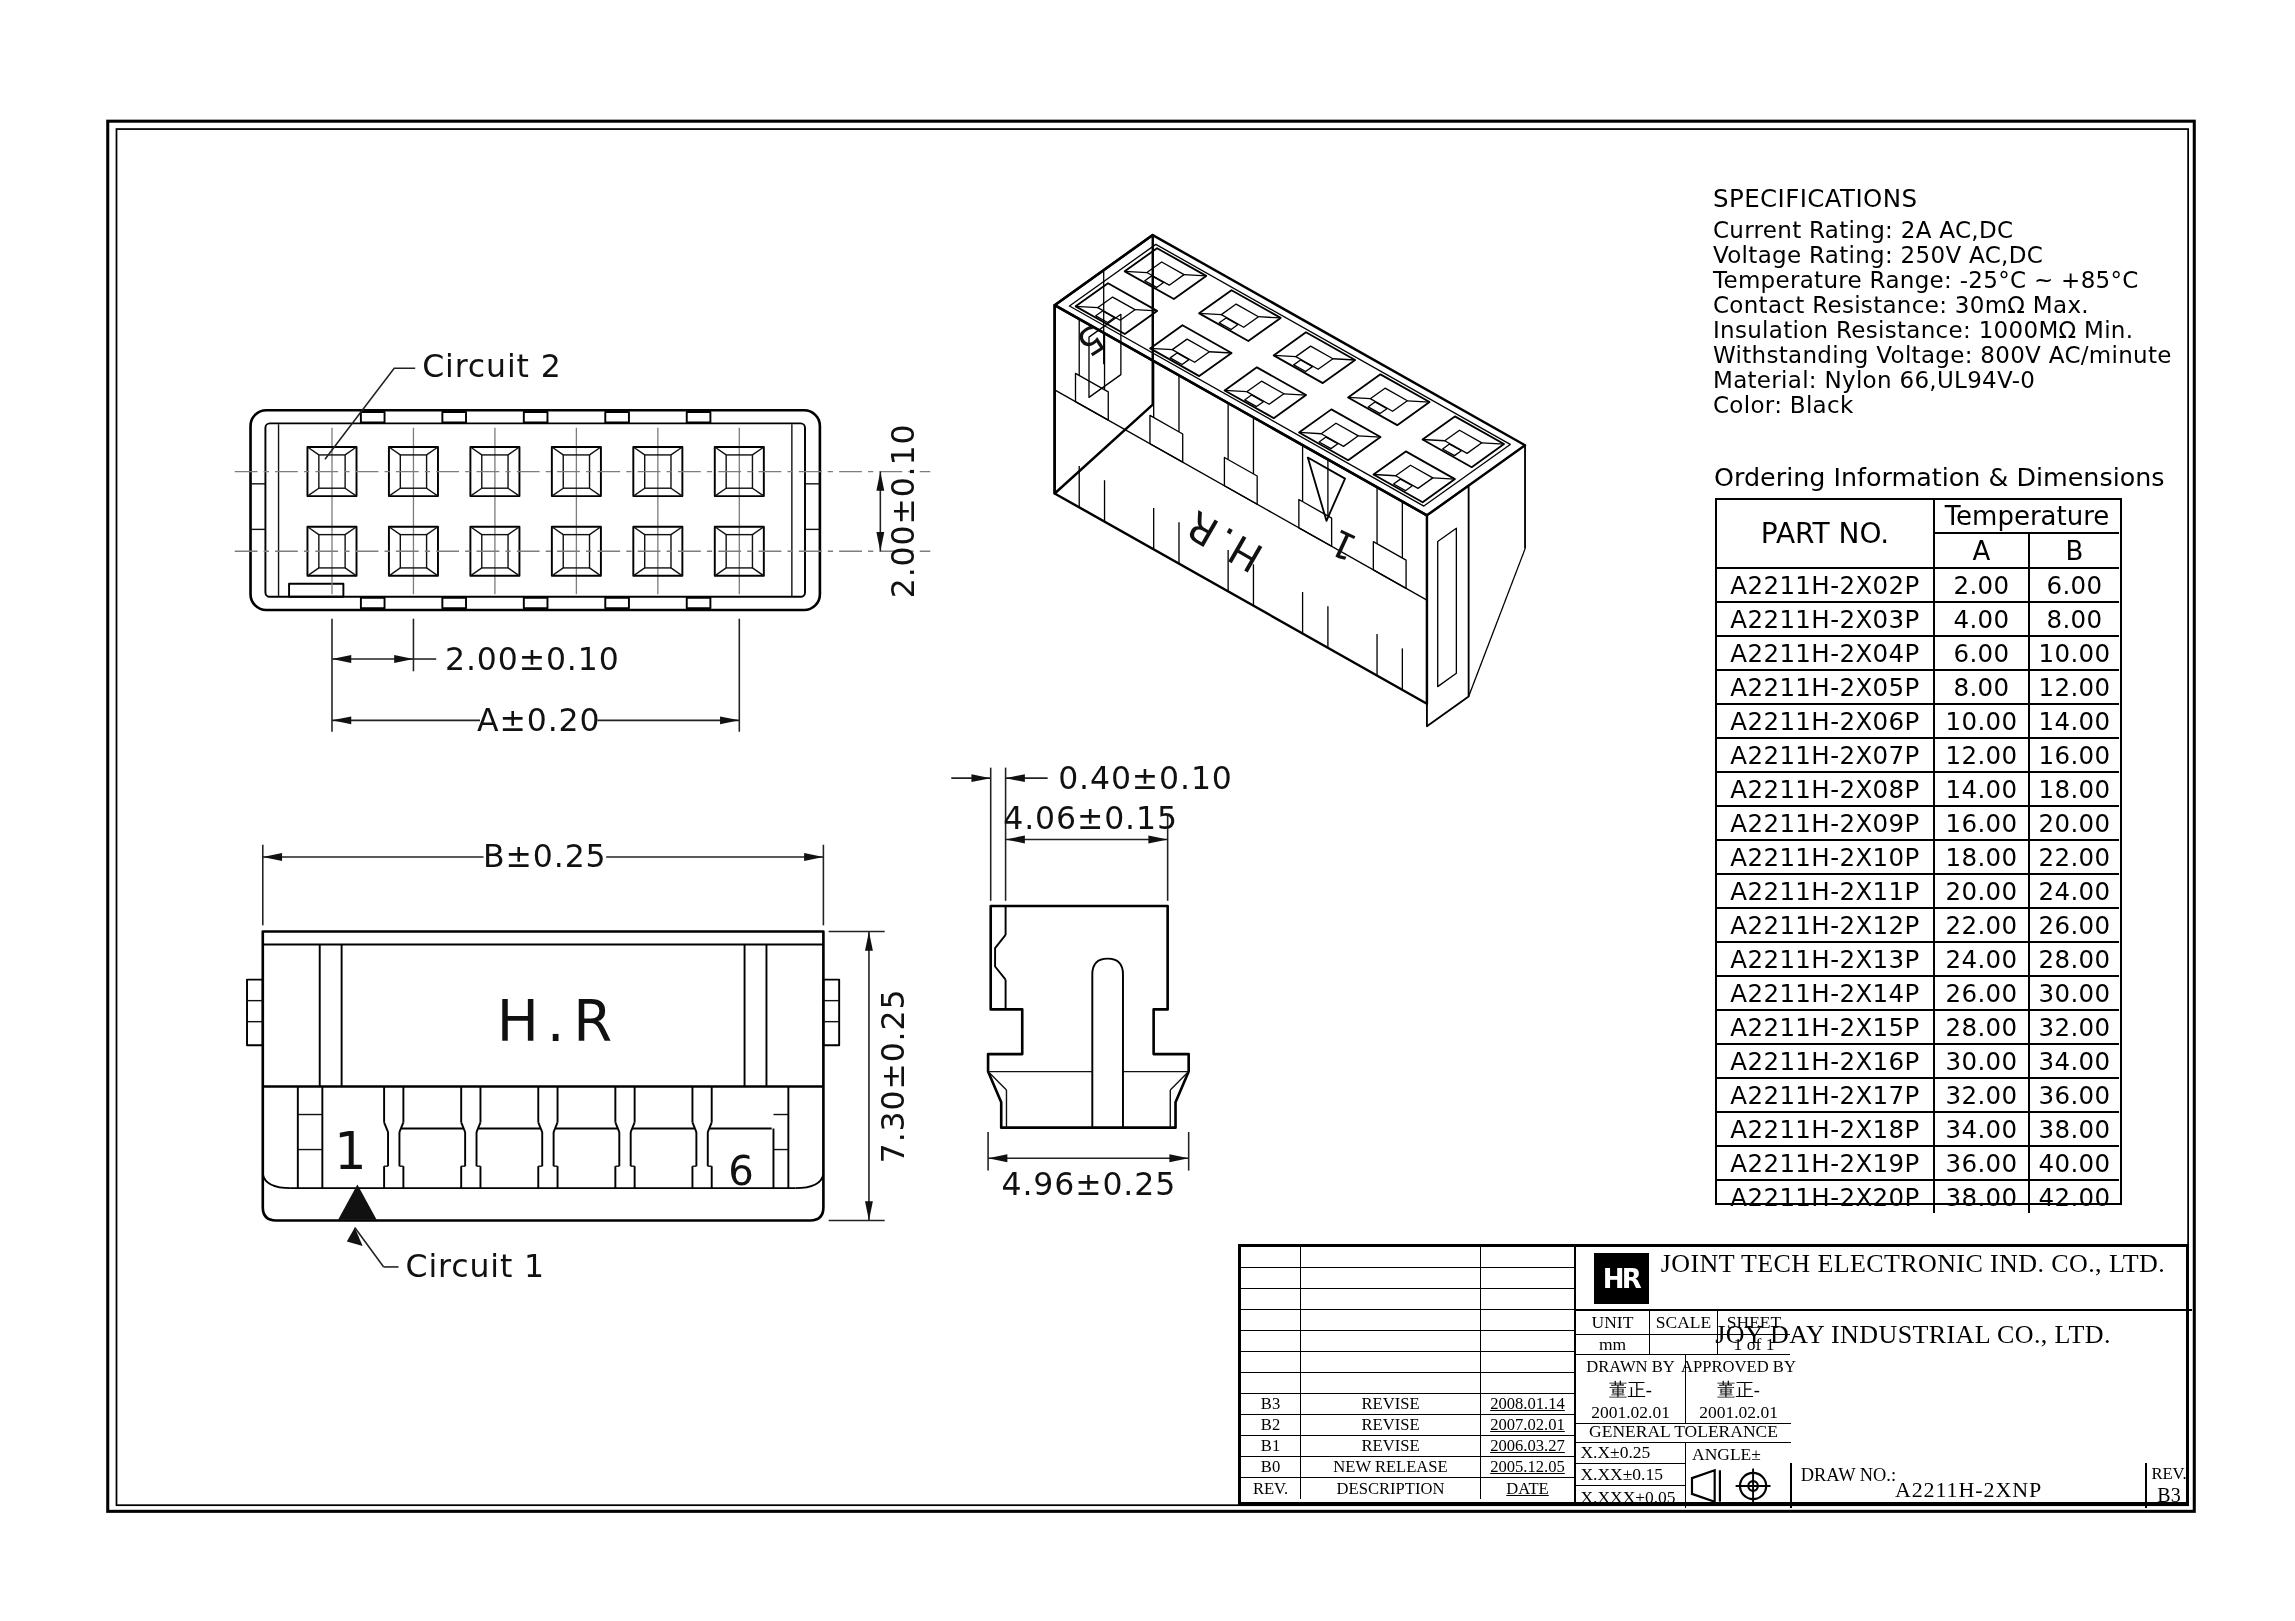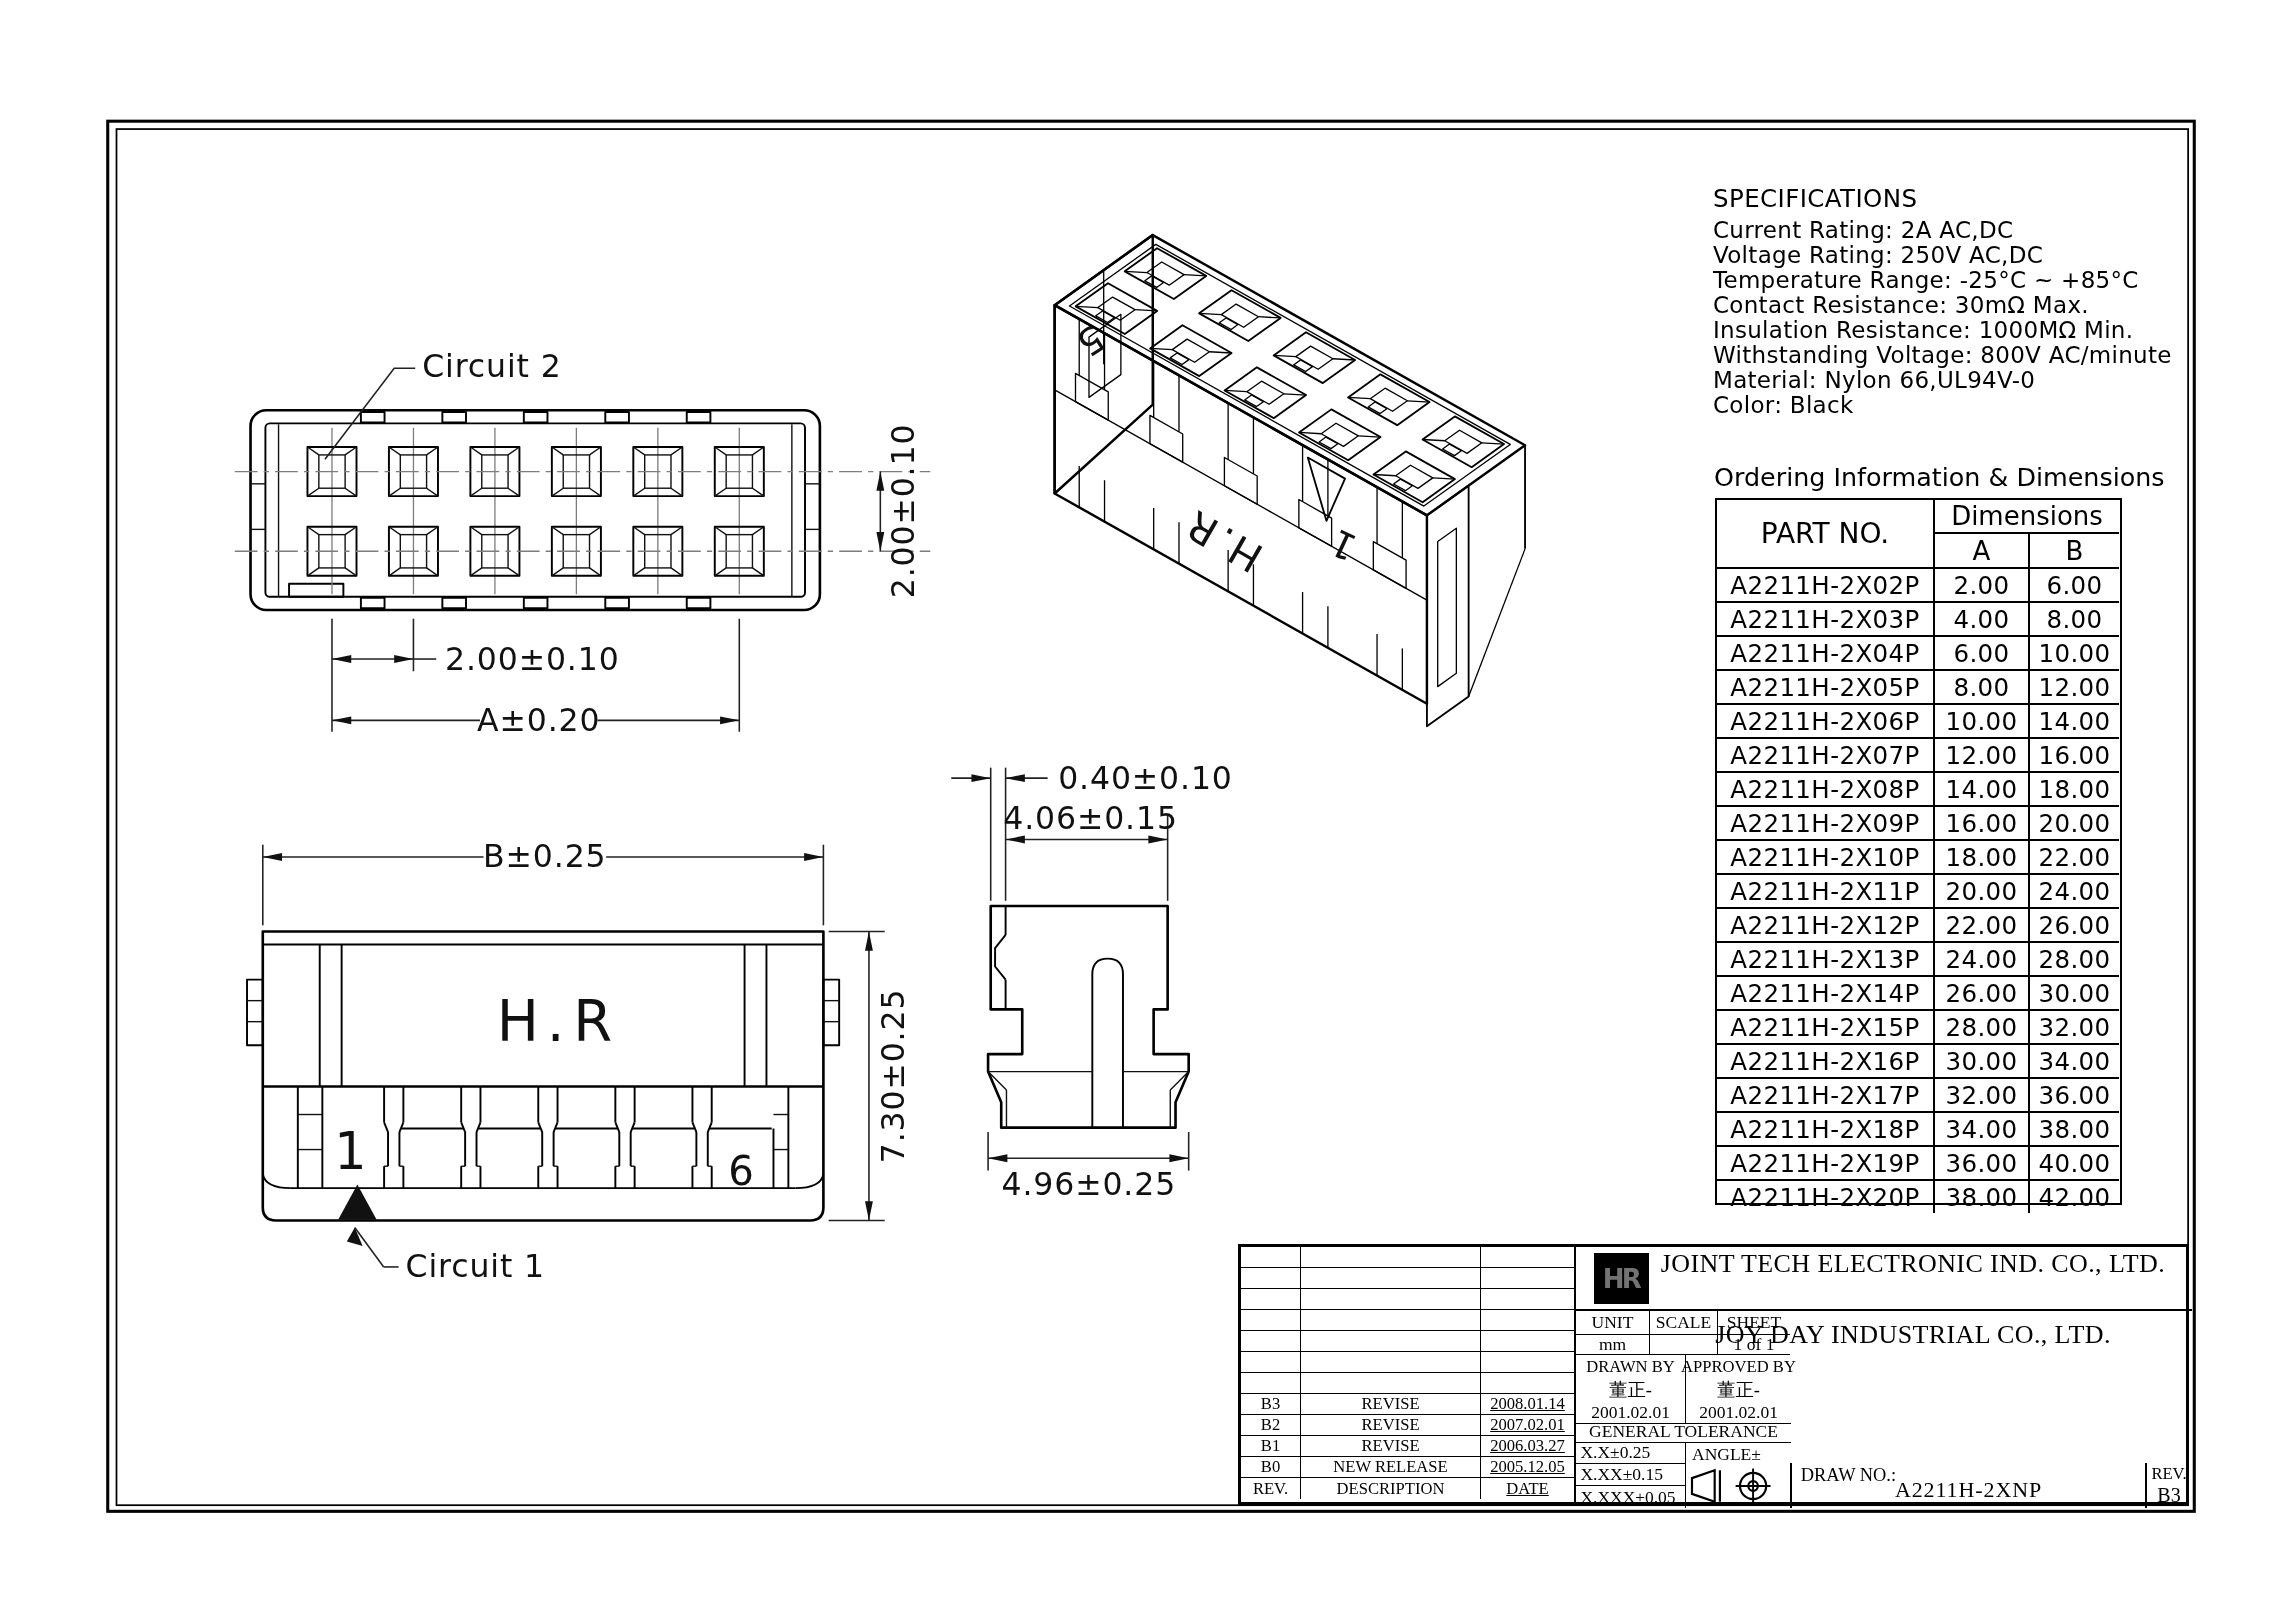--- a/index.html
+++ b/index.html
@@ -55,21 +55,21 @@
   
   .tblock { position:absolute; left:1238px; top:1244px; width:951px; height:261px;
             border:3.1px solid #000; font-family:"Liberation Serif", serif; background:#fff; }
   .tb-rev { position:absolute; left:0; top:0; width:335px; height:255px; border-right:2.6px solid #000;
             display:grid; grid-template-columns:60px 180px 1fr; grid-auto-rows:21px; }
   .tb-rev .rc { border-bottom:1.8px solid #000; border-right:1.8px solid #000; display:flex; align-items:center;
                 justify-content:center; font-size:16.6px; white-space:nowrap; overflow:hidden; }
   .tb-rev .rc.last { border-right:none;text-decoration:underline; }
   .tb-rev .rc.bot { border-bottom:none; }
   .tb-company { position:absolute; left:335px; top:0; width:616px; height:64px; border-bottom:2.6px solid #000; }
-  .tb-logo { position:absolute; left:17.5px; top:6.1px; width:55px; height:51px; background:#000; color:#737373;
+  .tb-logo { position:absolute; left:17.5px; top:6.1px; width:55px; height:51px; background:#000; color:#ffffff;
              display:flex; align-items:center; justify-content:center; font-family:"DejaVu Sans",sans-serif;
              font-weight:bold; font-size:26px; letter-spacing:-2.6px; }
   .tb-cnames { position:absolute; left:74px; top:1.8px; width:526px; height:61px; display:flex;
                flex-direction:column; justify-content:space-around; text-align:center;gap:41px; }
   .tb-cnames .cn { font-size:26px; white-space:nowrap; letter-spacing:0.4px; }
   .tb-units { position:absolute; left:335px; top:64px; width:215px; height:44px; display:grid;
               grid-template-columns:74px 68px 72px; grid-template-rows:24px 20px; }
   .tb-units .uc { border-right:1.8px solid #000; border-bottom:1.8px solid #000; display:flex; align-items:center;
                   justify-content:center; font-size:17.5px; white-space:nowrap; }
   .tb-units .uc.nr { border-right:none; }
@@ -499,21 +499,21 @@
         <div class="sp-line">Insulation Resistance: 1000MΩ Min.</div>
         <div class="sp-line">Withstanding Voltage: 800V AC/minute</div>
         <div class="sp-line">Material: Nylon 66,UL94V-0</div>
         <div class="sp-line">Color: Black</div>
       </div>
   </div>
 
   <div class="ot-title">Ordering Information &amp; Dimensions</div>
   <div class="otable">
     <div class="hcell ot-part-h">PART NO.</div>
-    <div class="hcell ot-dims-h">Dimensions</div>
+    <div class="hcell ot-dims-h">Temperature</div>
     <div class="hcell ot-a-h">A</div>
     <div class="hcell ot-b-h">B</div>
     <div class="ot-body" id="otBody">
         <div class="ot-row">
           <div class="c p">A2211H-2X02P</div>
           <div class="c a">2.00</div>
           <div class="c b">6.00</div>
         </div>
         <div class="ot-row">
           <div class="c p">A2211H-2X03P</div>

